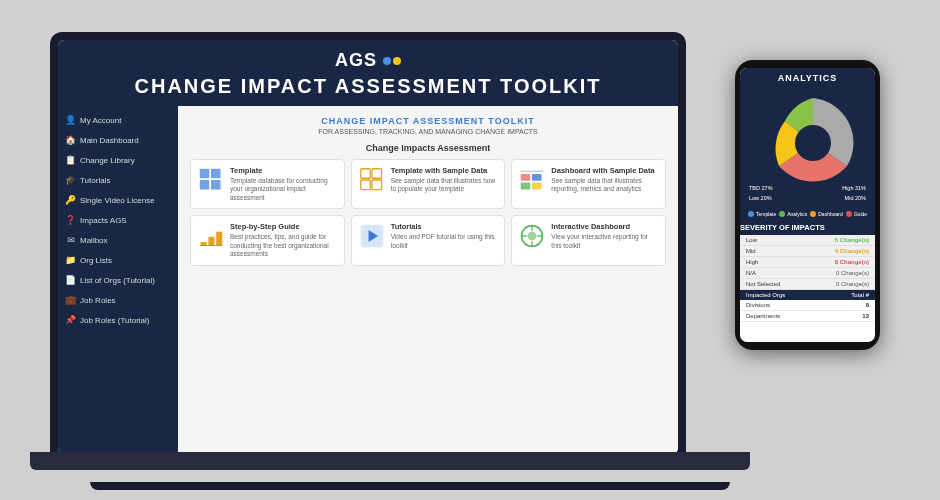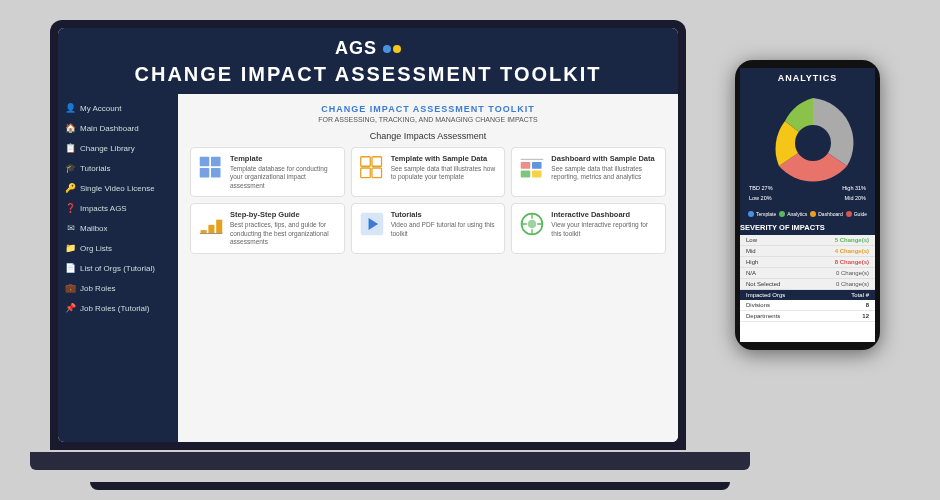--- a/index.html
+++ b/index.html
@@ -29,21 +29,21 @@
     .laptop {
       position: absolute;
       left: 50px;
       top: 20px;
       width: 720px;
       height: 470px;
     }
 
     .laptop-screen-border {
       position: absolute;
-      top: 0;
+      top: 12px;
       left: 0;
       width: 636px;
       height: 430px;
       background: #1a1a2e;
       border-radius: 12px 12px 0 0;
       padding: 8px;
     }
 
     .laptop-screen {
       width: 100%;
@@ -168,21 +168,21 @@
 
     .main-header-sub {
       font-size: 7px;
       color: #555;
       margin-top: 2px;
     }
 
     .section-title {
       text-align: center;
       font-size: 9px;
-      font-weight: normal;
+      font-weight: bold;
       color: #333;
       margin: 6px 0;
     }
 
     .cards-grid {
       display: grid;
       grid-template-columns: 1fr 1fr 1fr;
       gap: 6px;
     }
 
@@ -236,21 +236,21 @@
       border-radius: 18px;
       padding: 8px 5px;
       box-shadow: 0 4px 20px rgba(0,0,0,0.5);
       z-index: 10;
     }
 
     .phone-screen {
       width: 100%;
       height: 100%;
       background: #fff;
-      border-radius: 0;
+      border-radius: 7px;
       overflow: hidden;
     }
 
     .phone-header {
       background: #1a2744;
       color: #fff;
       text-align: center;
       font-size: 9px;
       font-weight: bold;
       padding: 5px 0;

